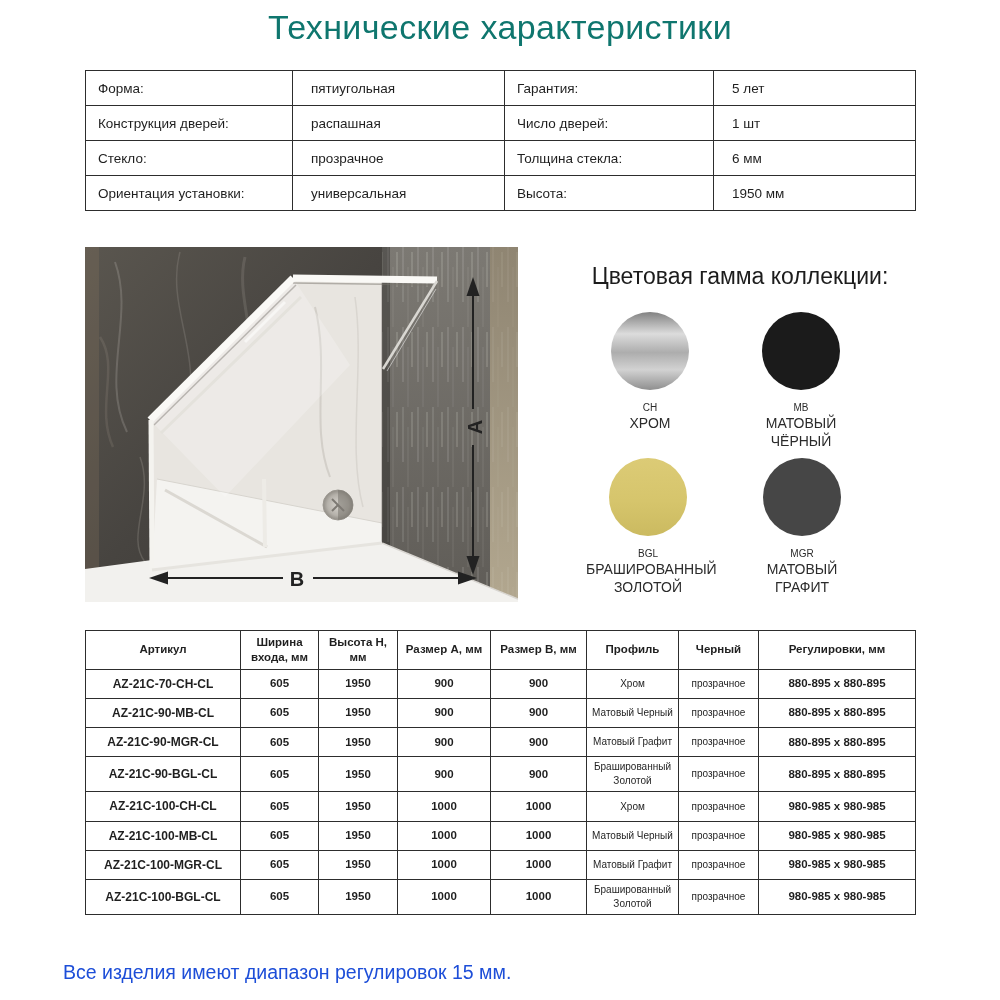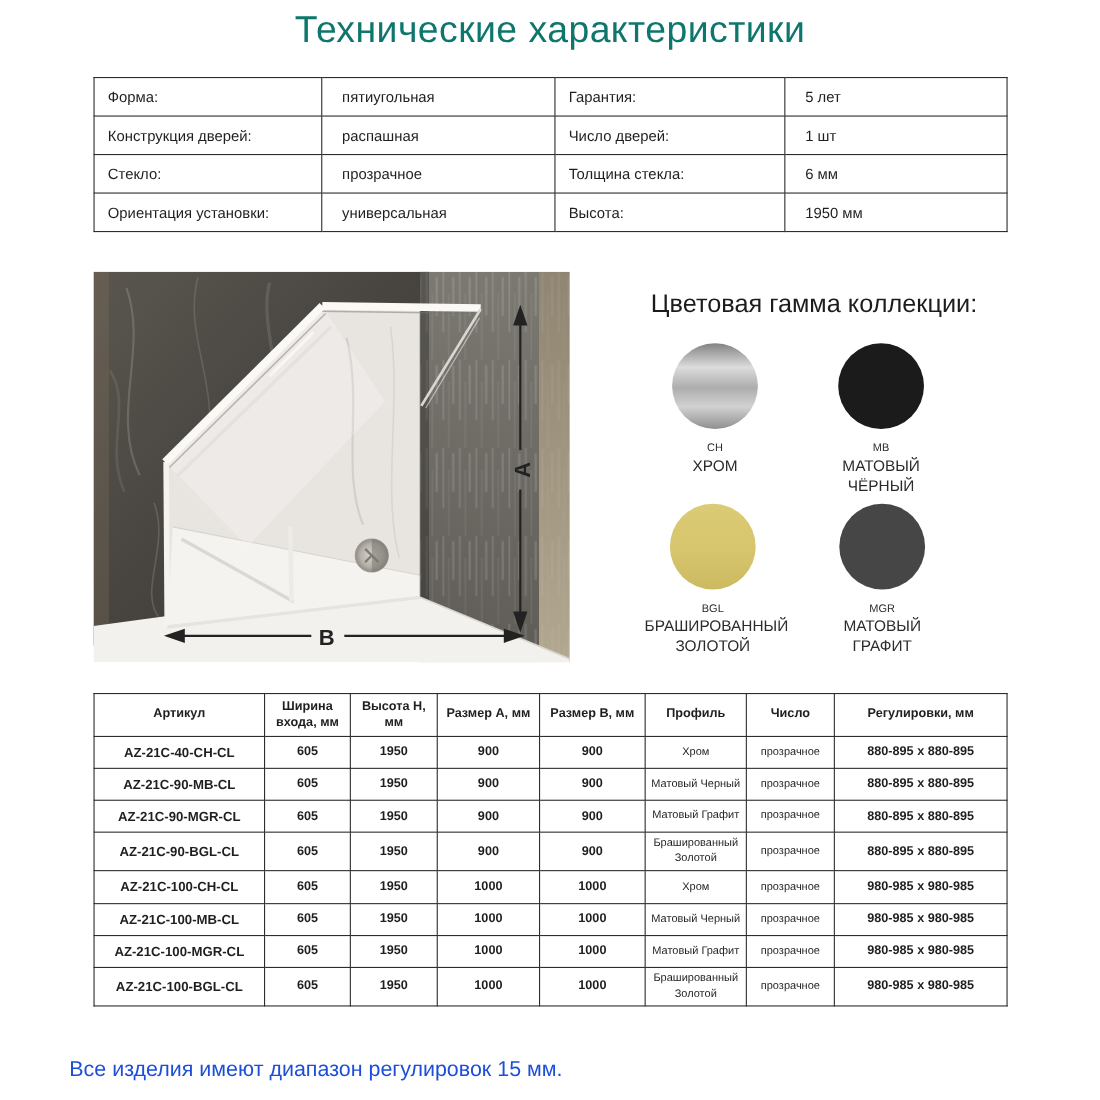--- a/index.html
+++ b/index.html
@@ -205,27 +205,27 @@
       <col style="width:157px">
   </colgroup>
   <thead>
     <tr>
       <th>Артикул</th>
       <th>Ширина входа, мм</th>
       <th>Высота H, мм</th>
       <th>Размер A, мм</th>
       <th>Размер B, мм</th>
       <th>Профиль</th>
-      <th>Число</th>
+      <th>Черный</th>
       <th>Регулировки, мм</th>
     </tr>
   </thead>
   <tbody>
     <tr>
-      <td class="art">AZ-21C-40-CH-CL</td>
+      <td class="art">AZ-21C-70-CH-CL</td>
       <td>605</td>
       <td>1950</td>
       <td>900</td>
       <td>900</td>
       <td class="soft">Хром</td>
       <td class="soft">прозрачное</td>
       <td>880-895 x 880-895</td>
     </tr>
     <tr>
       <td class="art">AZ-21C-90-MB-CL</td>

